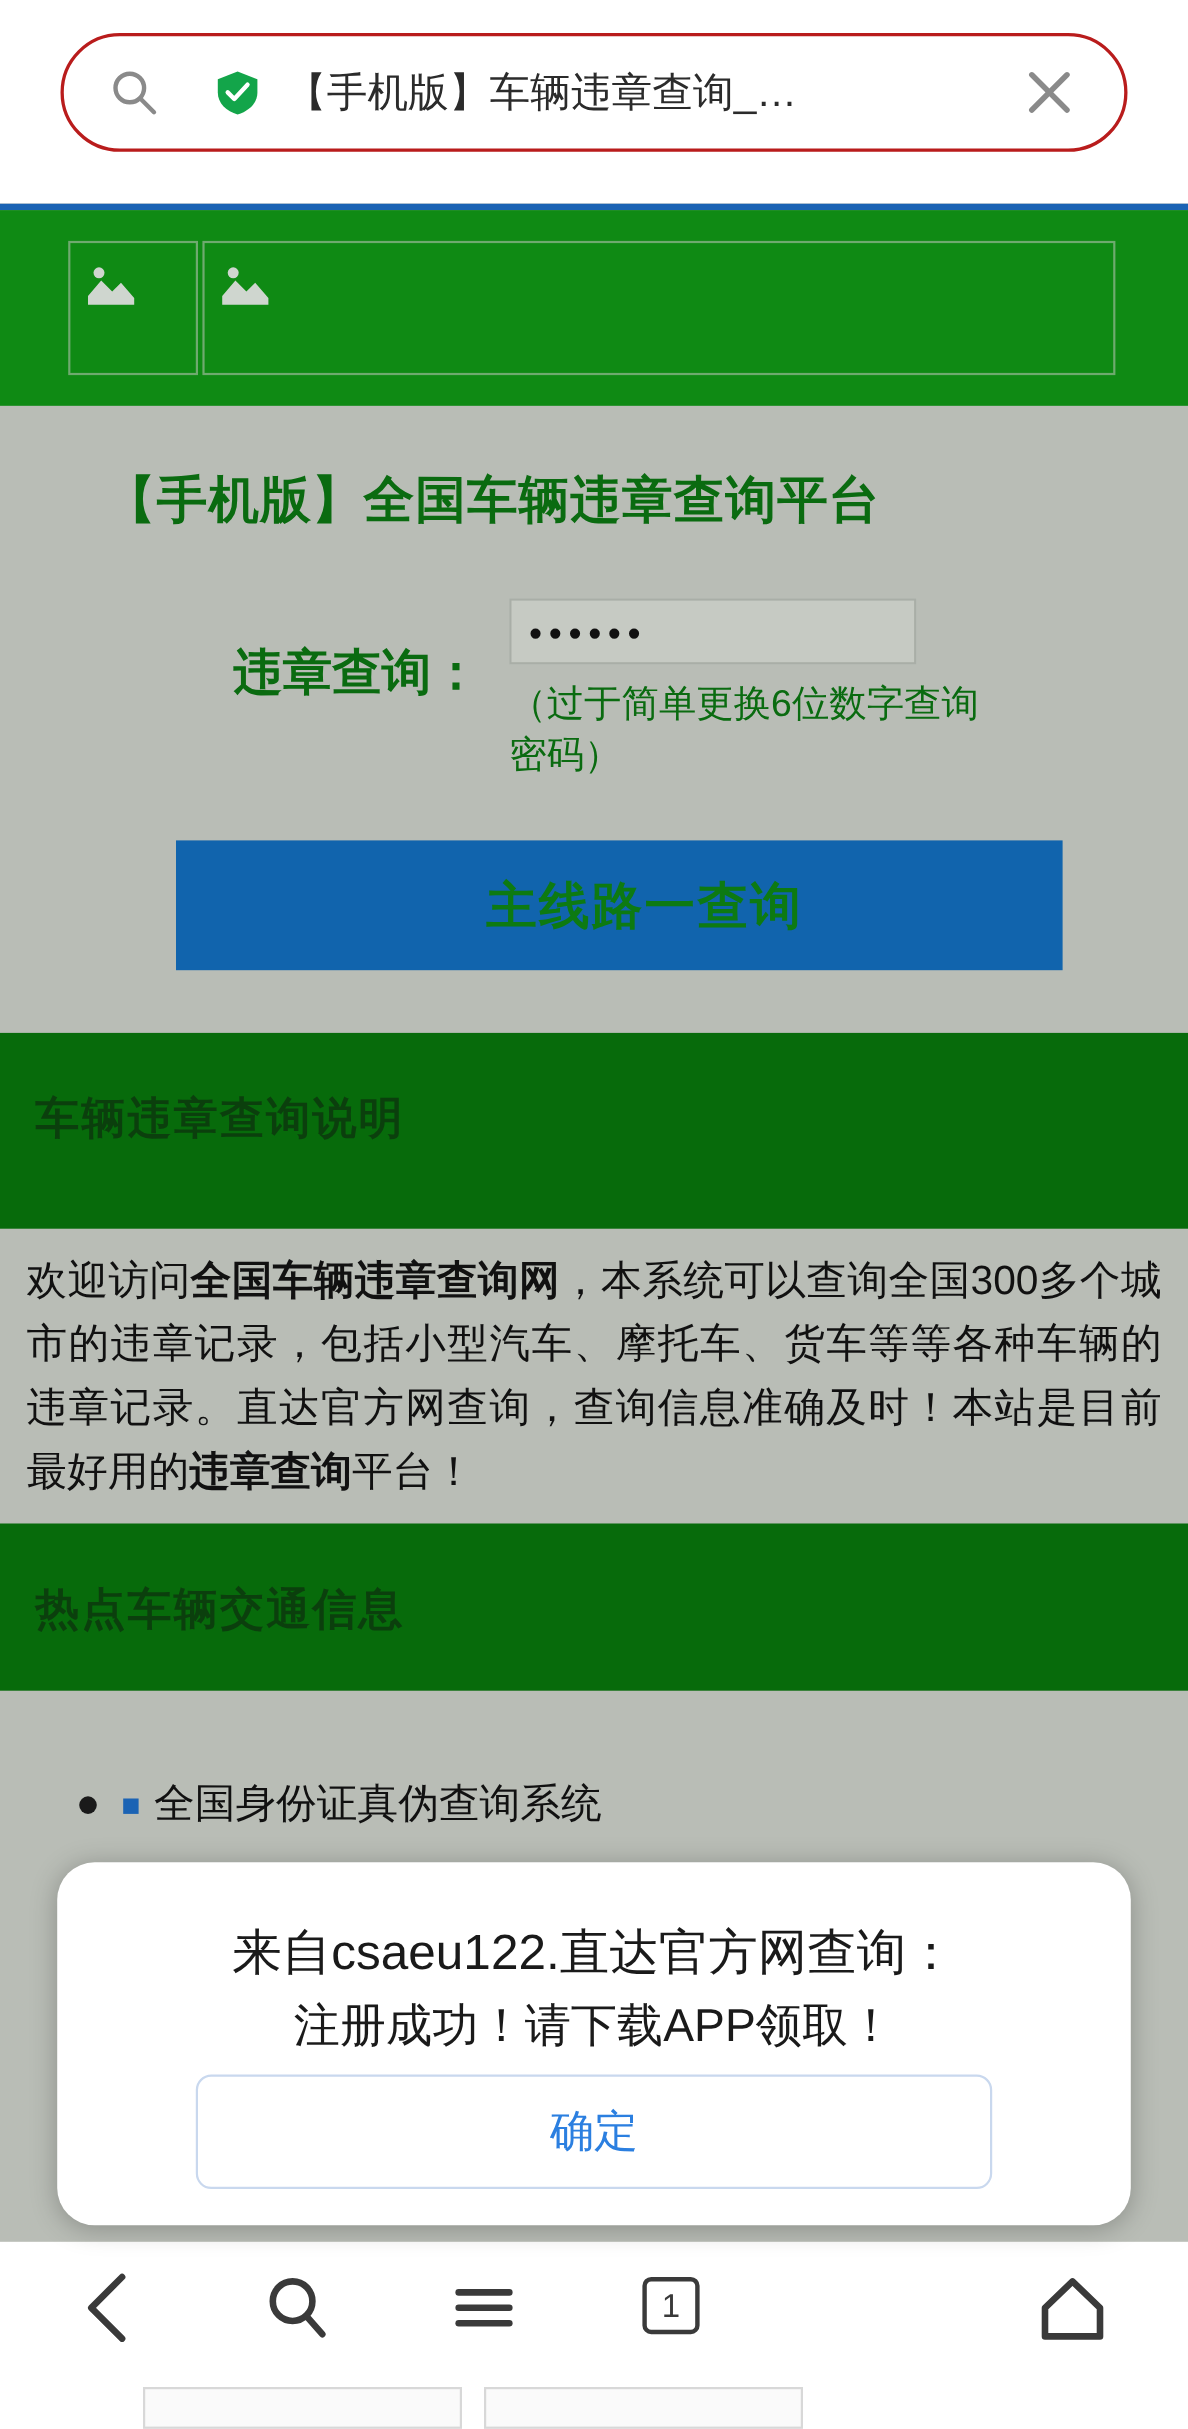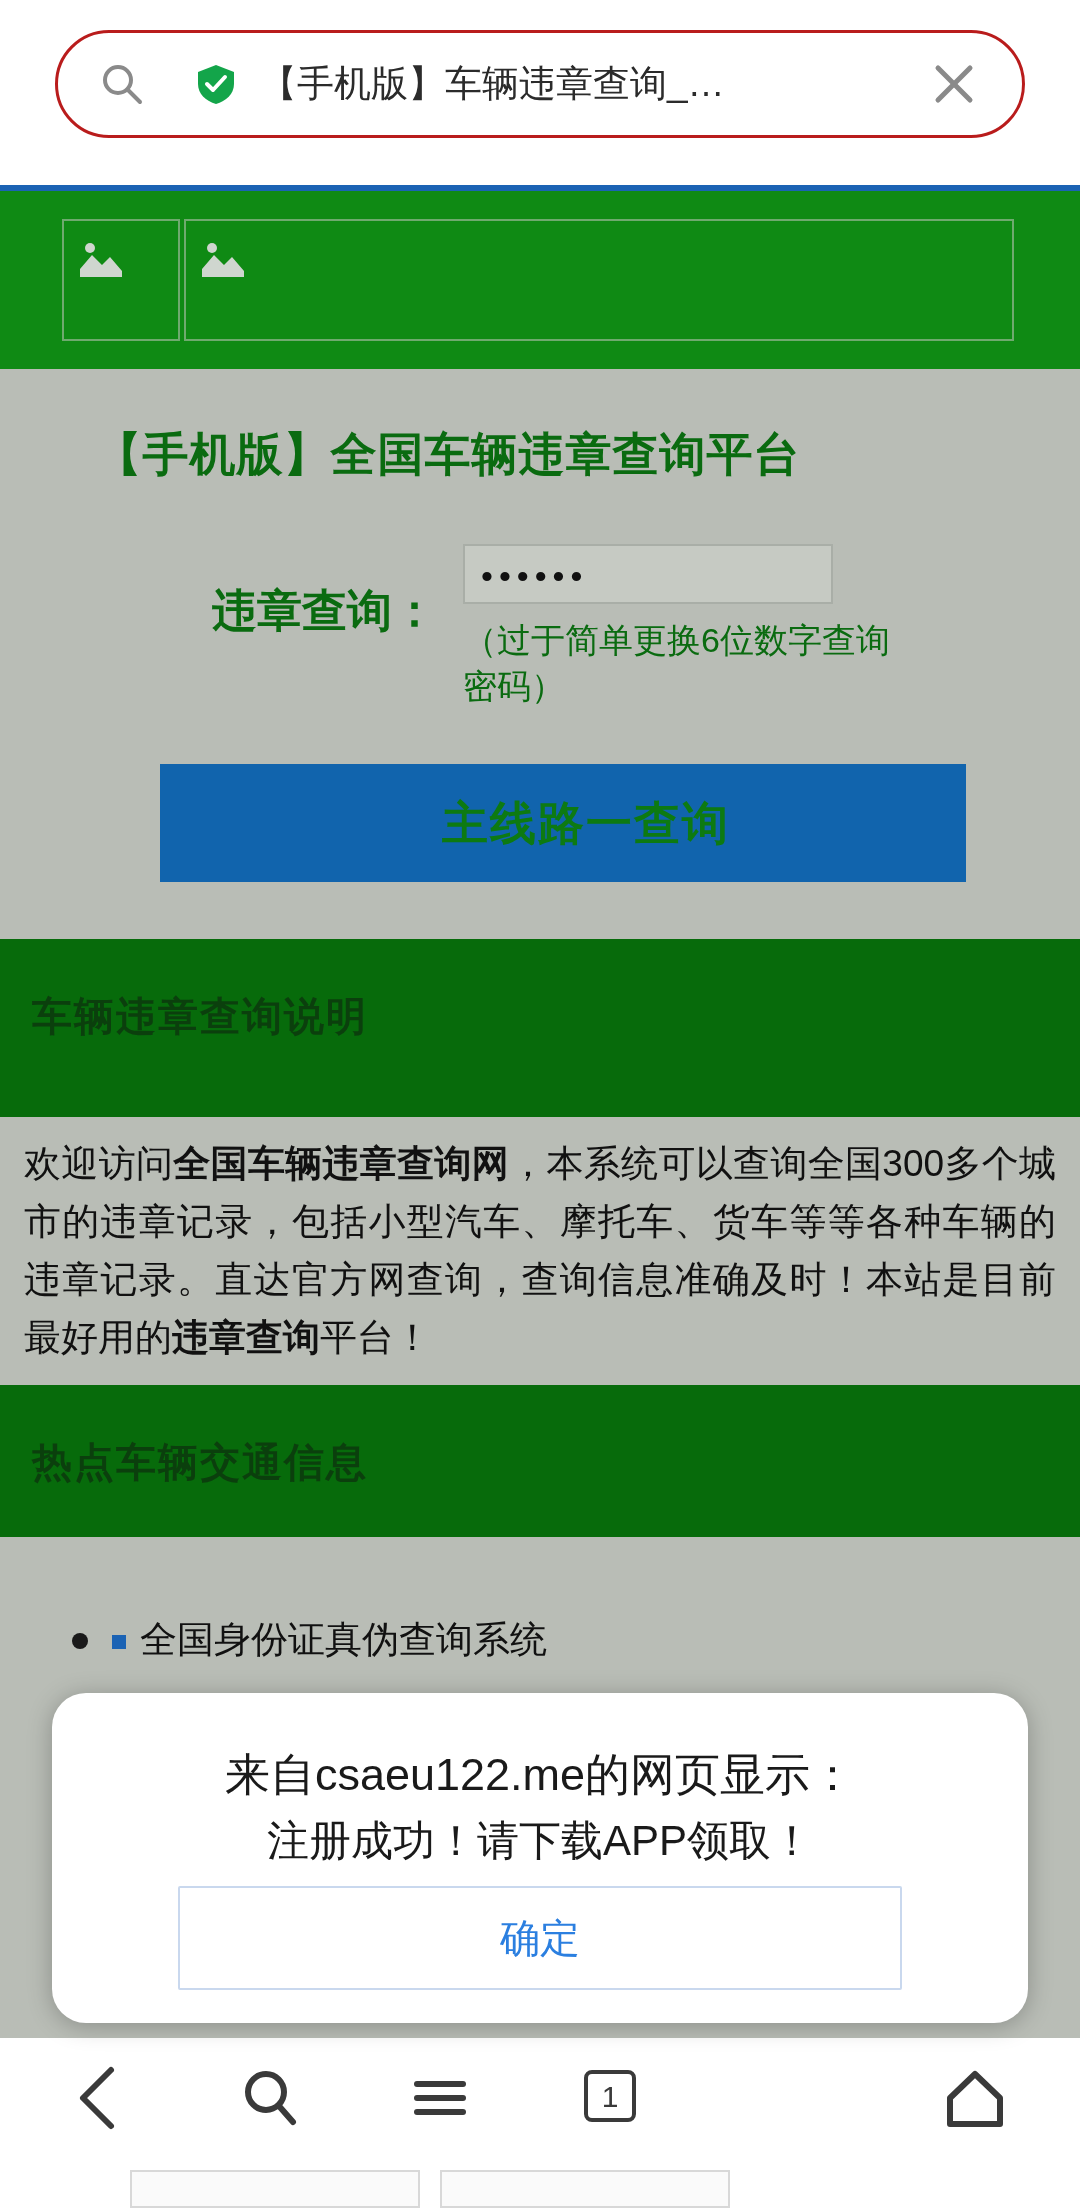--- a/index.html
+++ b/index.html
@@ -265,21 +265,21 @@
     color: #1a1a1a;
   }
   .dlg-btn {
     position: absolute;
     left: 126px;
     top: 193px;
     width: 724px;
     height: 104px;
     box-sizing: border-box;
     border: 2px solid #c9d8ee;
-    border-radius: 2px;
+    border-radius: 14px;
     background: #ffffff;
     color: #2b7fe0;
     font-size: 40px;
     font-family: "Liberation Sans", sans-serif;
     line-height: 100px;
     text-align: center;
   }
 
   
   .botnav {
@@ -397,21 +397,21 @@
   <div class="bullets" style="top:1430px;">
     <div class="bullet-row">
       <span class="bullet-dot"></span>
       <span class="bullet-sq"></span>
       <span class="bullet-text">全国身份证真伪查询系统</span>
     </div>
   </div>
 </div>
 
 <div class="dialog">
-  <div class="dlg-title">来自csaeu122.me的网页显示：</div>
+  <div class="dlg-title">来自csaeu122.直达官方网查询：</div>
   <div class="dlg-msg">注册成功！请下载APP领取！</div>
   <div class="dlg-btn">确定</div>
 </div>
 
 <div class="botnav">
   <div class="nav-item" style="left:55px;">
     <svg width="90" height="84" viewBox="0 0 90 84">
       <polyline points="56,14 28,42 56,70" fill="none" stroke="#3a3a3a" stroke-width="6" stroke-linecap="round" stroke-linejoin="round"></polyline>
     </svg>
   </div>

